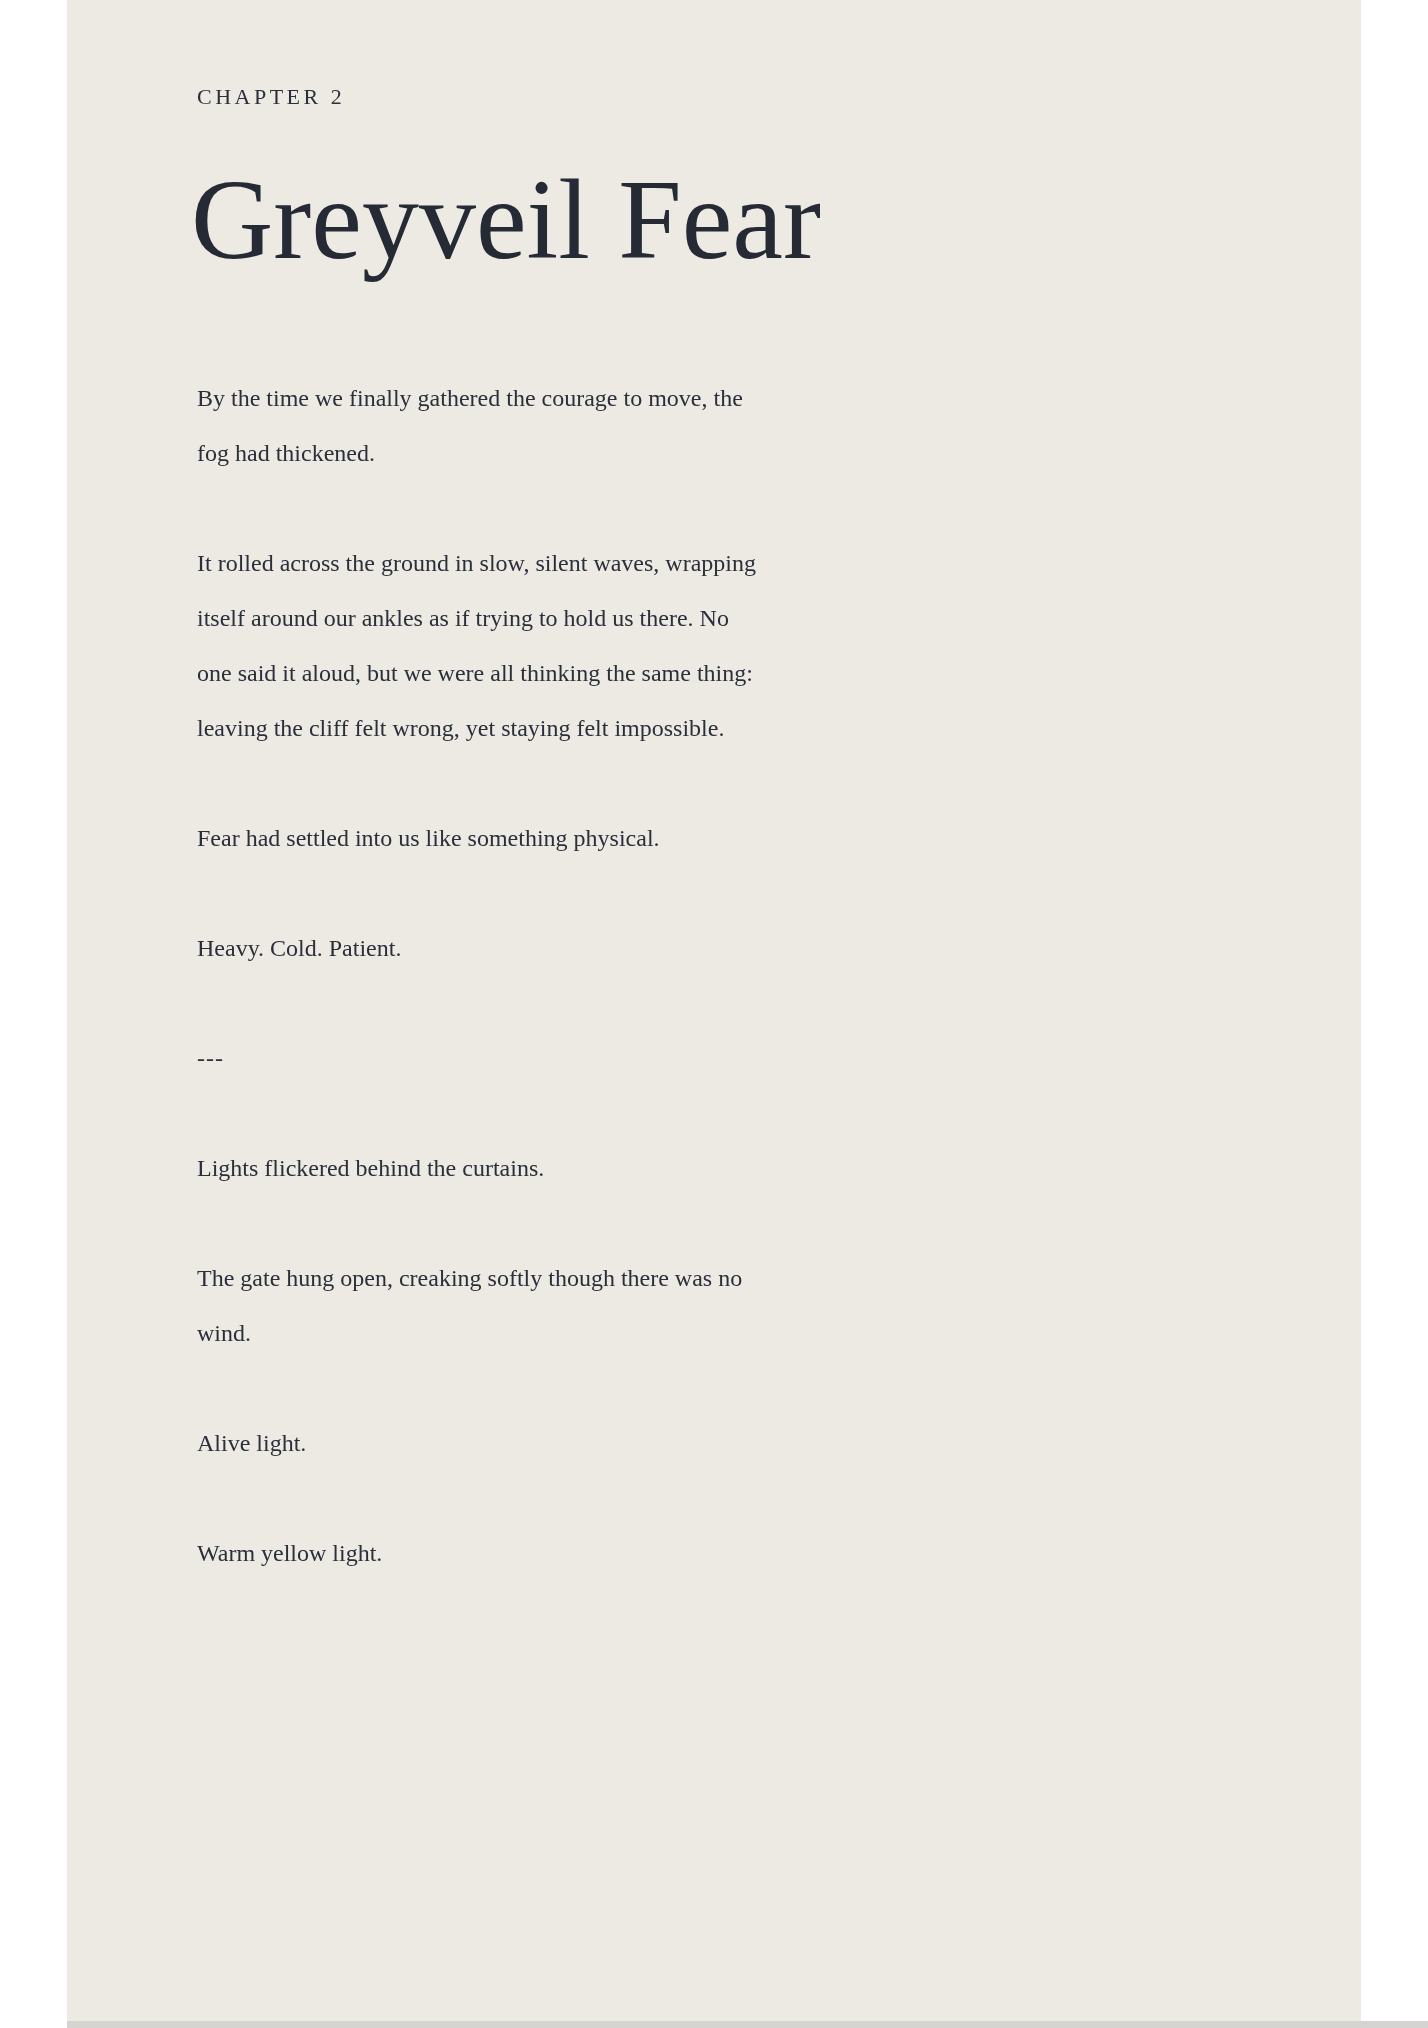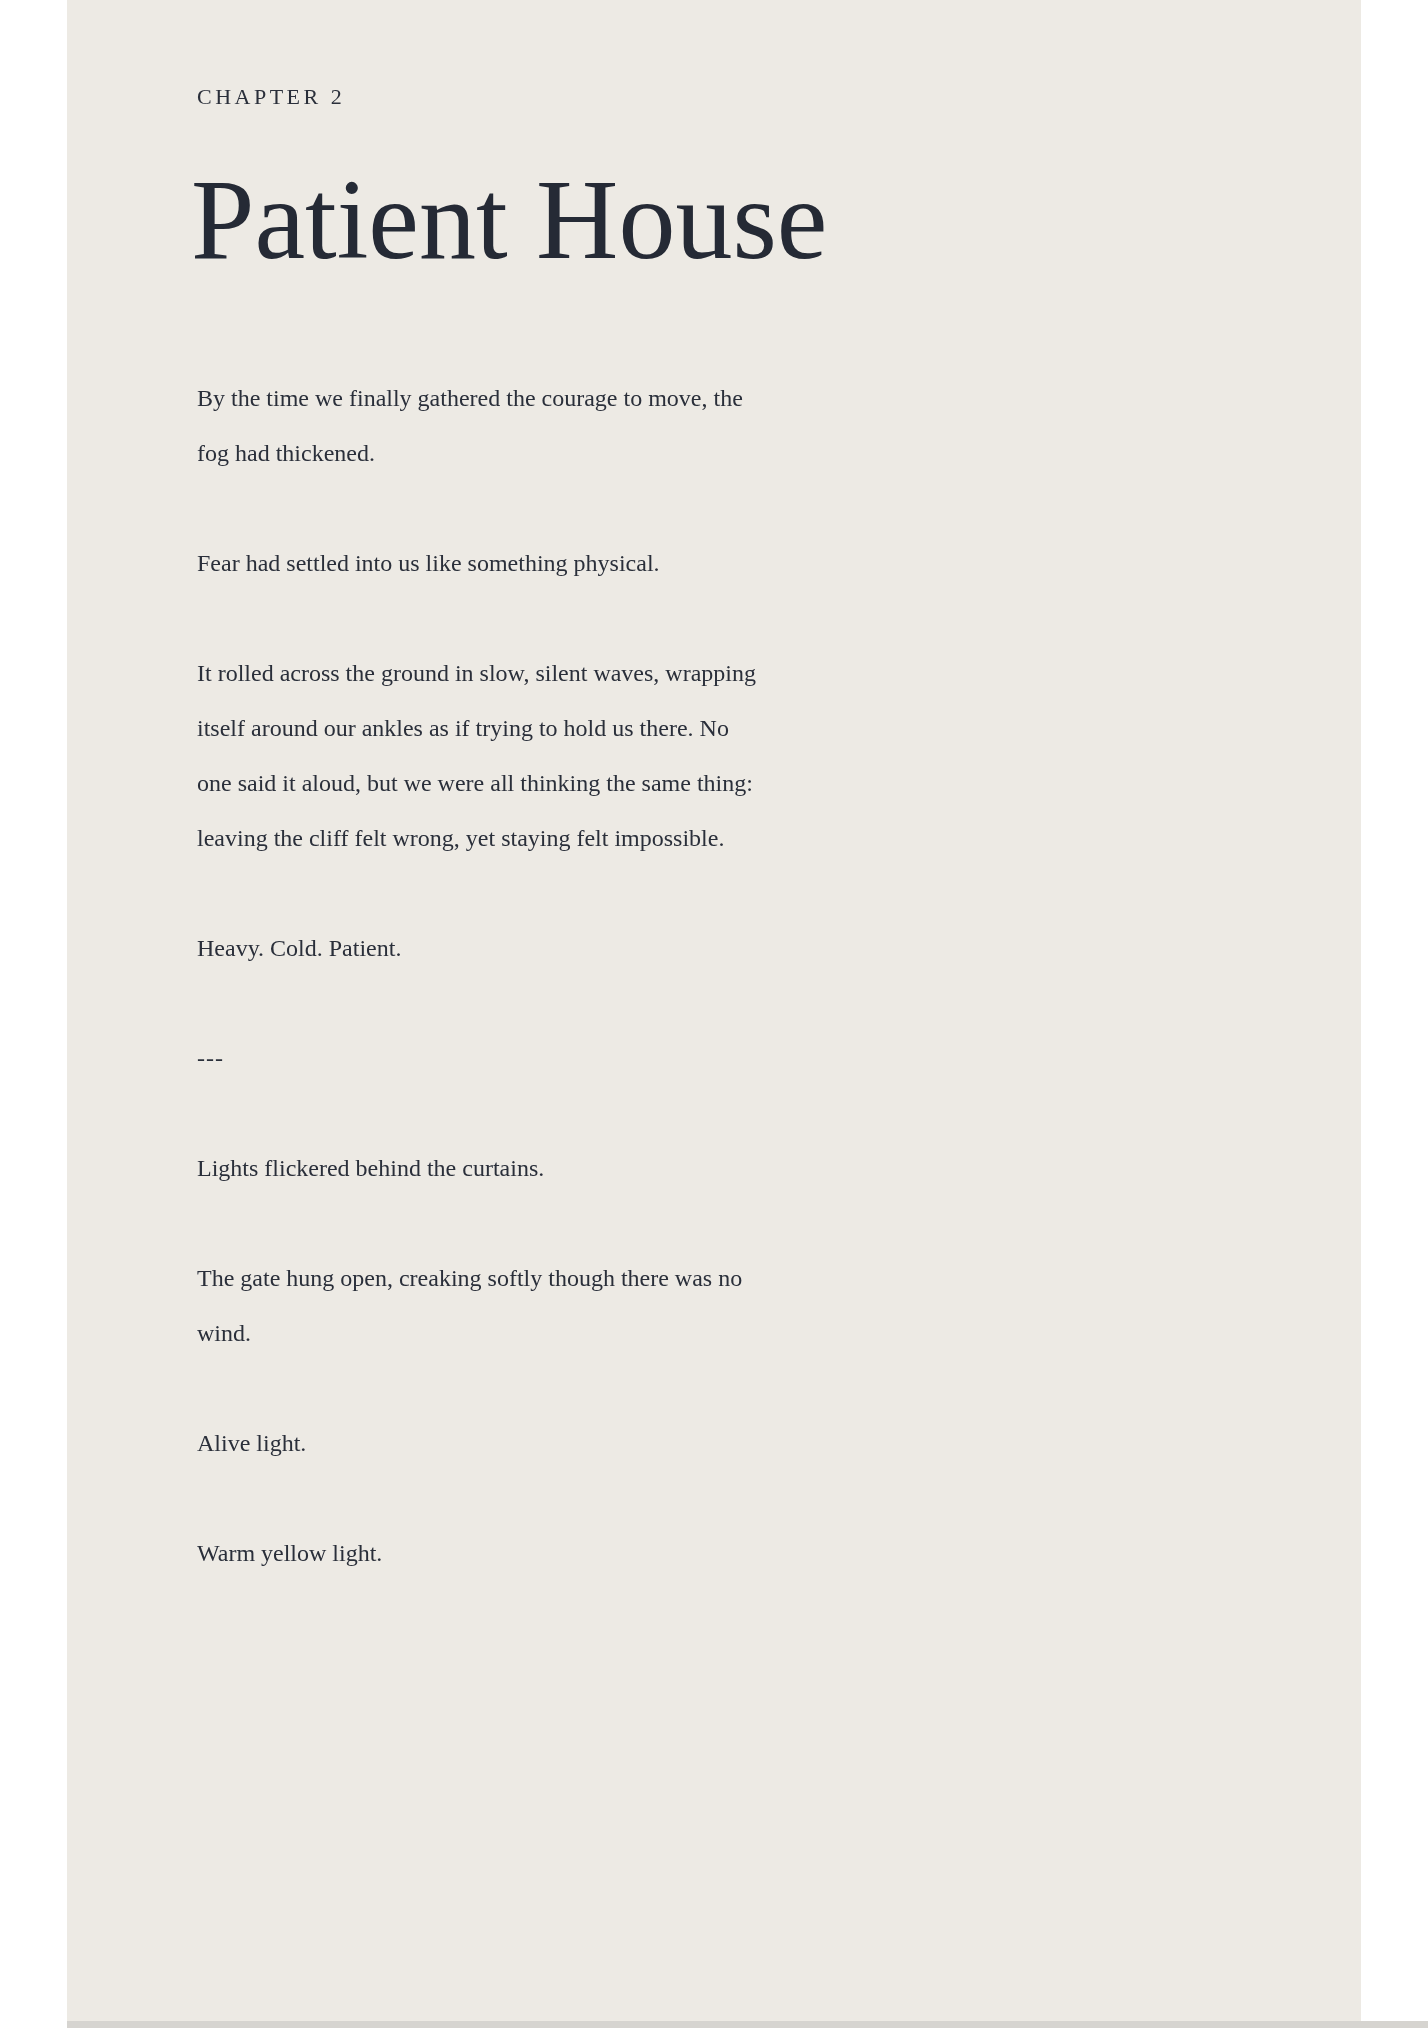--- a/index.html
+++ b/index.html
@@ -57,30 +57,30 @@
     height: 7px;
     background: #d6d4d0;
   }
 </style>
 </head>
 <body>
 
 <div class="sheet">
   <div class="chapter-label">CHAPTER 2</div>
 
-  <h1 class="page-title">Patient House</h1>
+  <h1 class="page-title">Greyveil Fear</h1>
 
   <div class="prose">
     <p>By the time we finally gathered the courage to move, the
 fog had thickened.</p>
-    <p>Fear had settled into us like something physical.</p>
     <p>It rolled across the ground in slow, silent waves, wrapping
 itself around our ankles as if trying to hold us there. No
 one said it aloud, but we were all thinking the same thing:
 leaving the cliff felt wrong, yet staying felt impossible.</p>
+    <p>Fear had settled into us like something physical.</p>
     <p>Heavy. Cold. Patient.</p>
     <p class="divider">---</p>
     <p>Lights flickered behind the curtains.</p>
     <p>The gate hung open, creaking softly though there was no
 wind.</p>
     <p>Alive light.</p>
     <p>Warm yellow light.</p>
   </div>
 </div>
 

